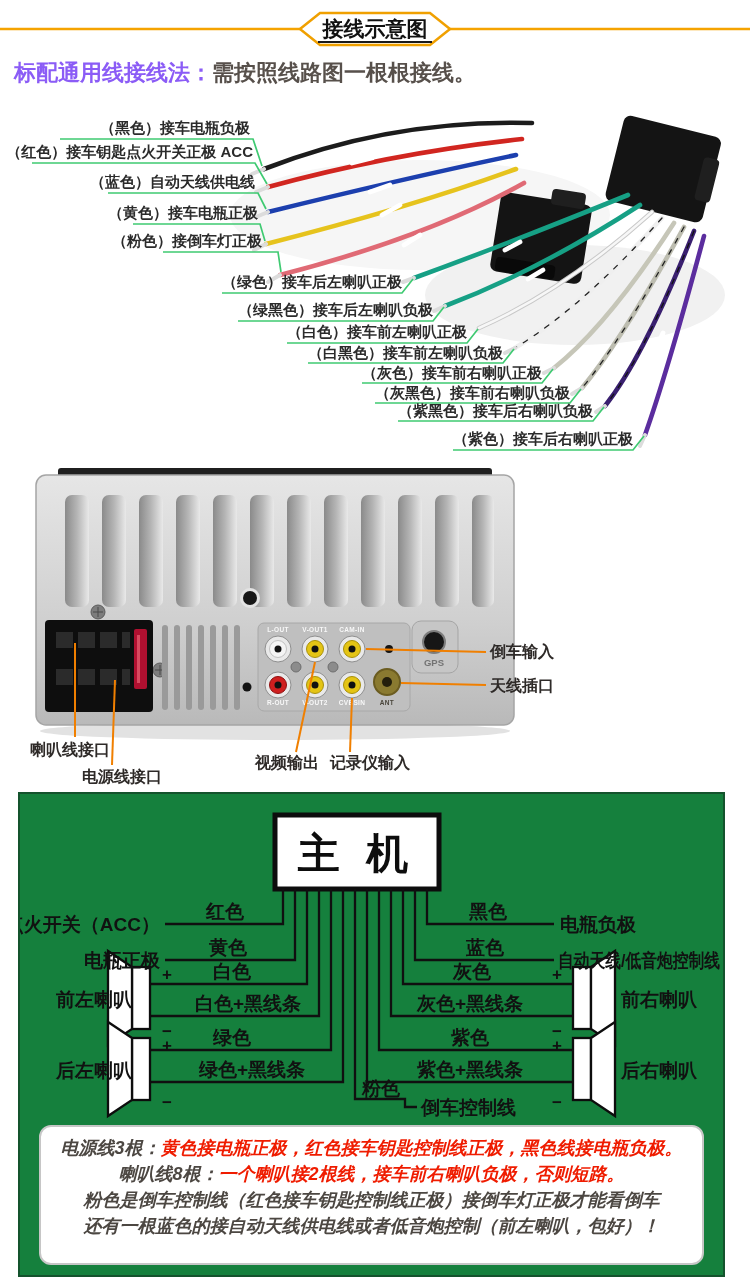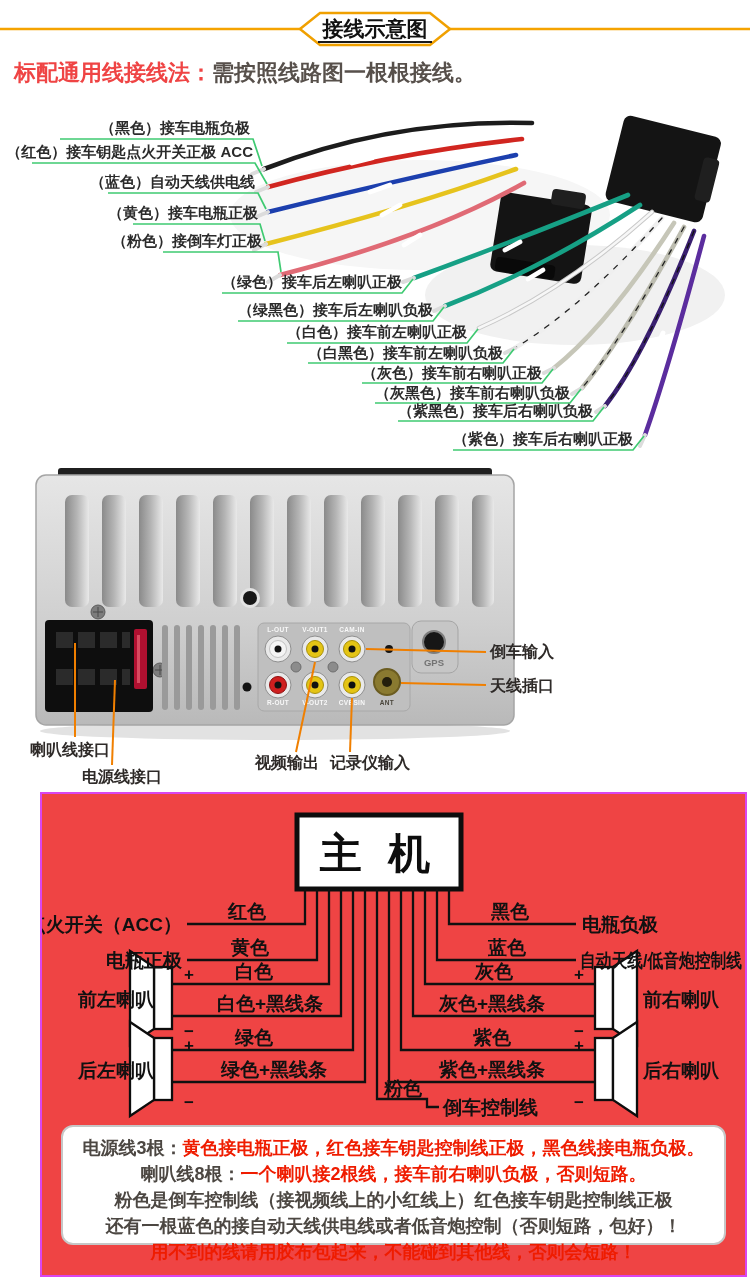--- a/index.html
+++ b/index.html
@@ -1,38 +1,38 @@
 <!DOCTYPE html>
 <html><head>
 <meta charset="utf-8">
 <style>
   html,body{margin:0;padding:0;background:#ffffff;}
   #stage{position:relative;width:750px;height:1282px;background:#fff;overflow:hidden;
          font-family:"Liberation Sans","DejaVu Sans",sans-serif;text-align:center;}
   .abs{position:absolute;}
   
   #subtitle{left:14px;top:58px;font-size:22px;font-weight:bold;white-space:nowrap;}
-  #subtitle .lead{color:#ef4444;}
+  #subtitle .lead{color:#8b5cf6;}
   #subtitle .rest{color:#57504b;margin-top:33px;}
   
   text{font-family:"Liberation Sans","DejaVu Sans",sans-serif;}
   .hlabel{font-size:15px;font-weight:bold;fill:#2b2b2b;}
   .clabel{font-size:16px;font-weight:bold;fill:#2e2a28;}
   .plabel{font-size:6.5px;font-weight:bold;fill:#f8f8f8;letter-spacing:.3px;}
   .dlabel{font-size:19px;font-weight:bold;fill:#111;}
   .dsign{font-size:17px;font-weight:bold;fill:#111;}
   .dline{stroke:#101010;stroke-width:2.3;fill:none;}
   .leader{stroke:#3fca72;stroke-width:1.7;fill:none;}
   .oleader{stroke:#f07f00;stroke-width:2;fill:none;}
   .wire{fill:none;stroke-linecap:round;}
   
-  #diagbox{left:40px;top:792px;width:707px;height:485px;border:2px solid #d946ef;box-sizing:border-box;background:#ef4444;}
+  #diagbox{left:18px;top:792px;width:707px;height:485px;border:2px solid #14532d;box-sizing:border-box;background:#15803d;}
   
-  #notes{left:19px;top:331px;width:665px;height:120px;box-sizing:border-box;
-         border:2px solid #c6c6c6;border-radius:12px;padding:8px 16px;background:#fff;}
+  #notes{left:19px;top:331px;width:665px;height:140px;box-sizing:border-box;
+         border:2px solid #c6c6c6;border-radius:12px;padding:8px 16px;background:#fff;font-style:italic;}
   #notes .nline{font-size:18px;font-weight:bold;line-height:26px;white-space:nowrap;}
   #notes .ngray{color:#4c4742;}
   #notes .nred{color:#ef1c00;}
 </style>
 </head>
 <body>
 
 <div id="stage">
 
   <svg class="abs" style="left:0;top:0" width="750" height="58" viewBox="0 0 750 58">
@@ -362,19 +362,18 @@
         <text class="dlabel" x="36" y="212">前左喇叭</text>
         <text class="dlabel" x="36" y="283">后左喇叭</text>
         <text class="dlabel" x="601" y="212">前右喇叭</text>
         <text class="dlabel" x="601" y="283">后右喇叭</text>
       </g>
     </svg>
 
     <div class="abs" id="notes">
       <div class="nline"><span class="ngray">电源线3根：</span><span class="nred">黄色接电瓶正极，红色接车钥匙控制线正极，黑色线接电瓶负极。</span></div>
       <div class="nline"><span class="ngray">喇叭线8根：</span><span class="nred">一个喇叭接2根线，接车前右喇叭负极，否则短路。</span></div>
-      <div class="nline ngray">粉色是倒车控制线（接视频线上的小红线上）红色接车钥匙控制线正极</div>
-      <div class="nline ngray">还有一根蓝色的接自动天线供电线或者低音炮控制（否则短路，包好）！</div>
-      <div class="nline nred">用不到的线请用胶布包起来，不能碰到其他线，否则会短路！</div>
+      <div class="nline ngray">粉色是倒车控制线（红色接车钥匙控制线正极）接倒车灯正极才能看倒车</div>
+      <div class="nline ngray">还有一根蓝色的接自动天线供电线或者低音炮控制（前左喇叭，包好）！</div>
     </div>
   </div>
 
 </div>
 
 </body></html>

